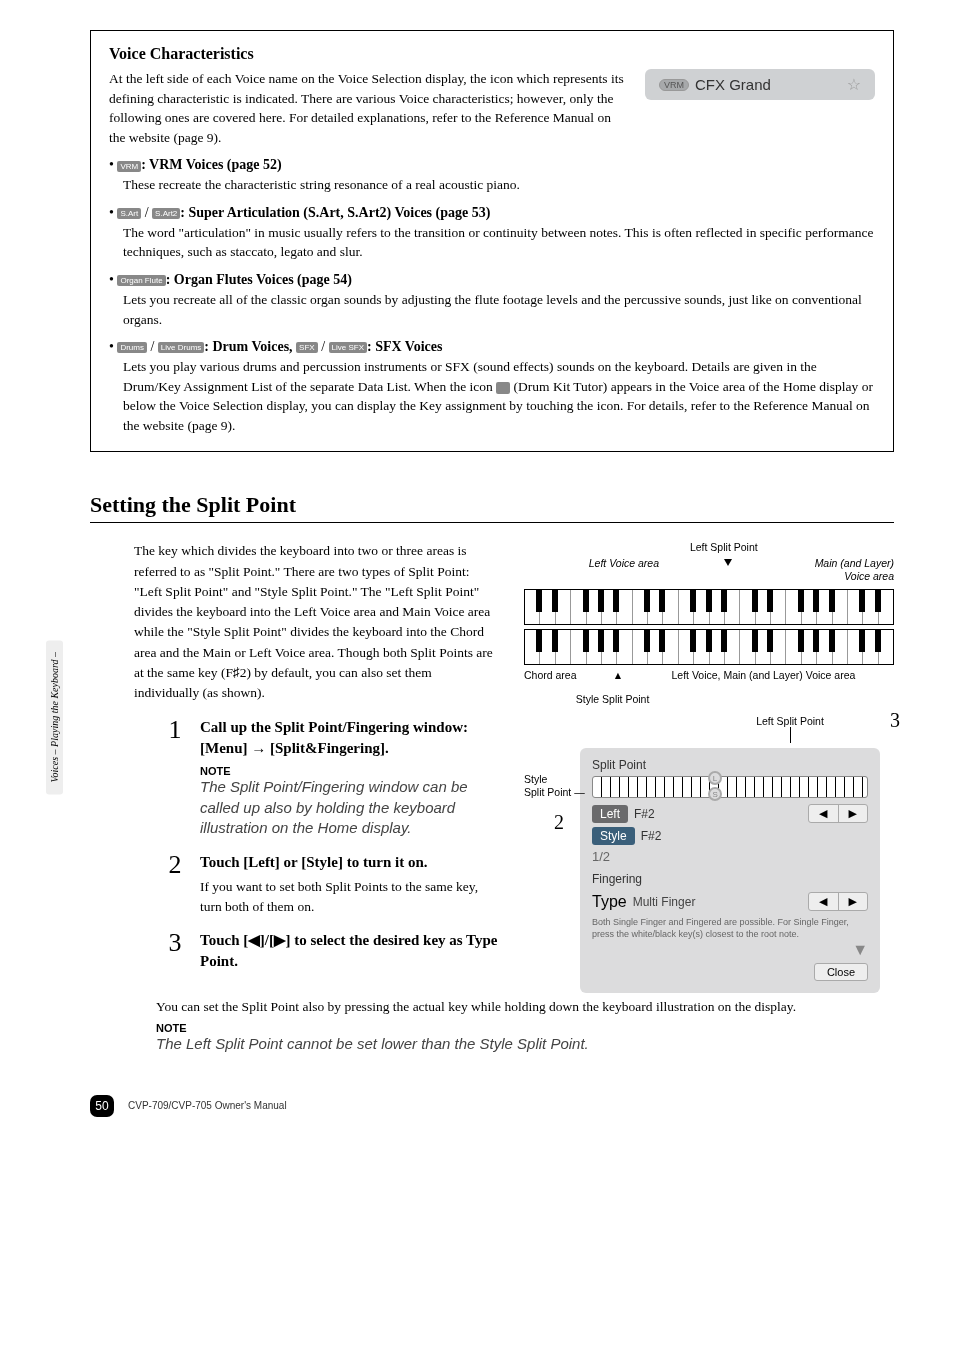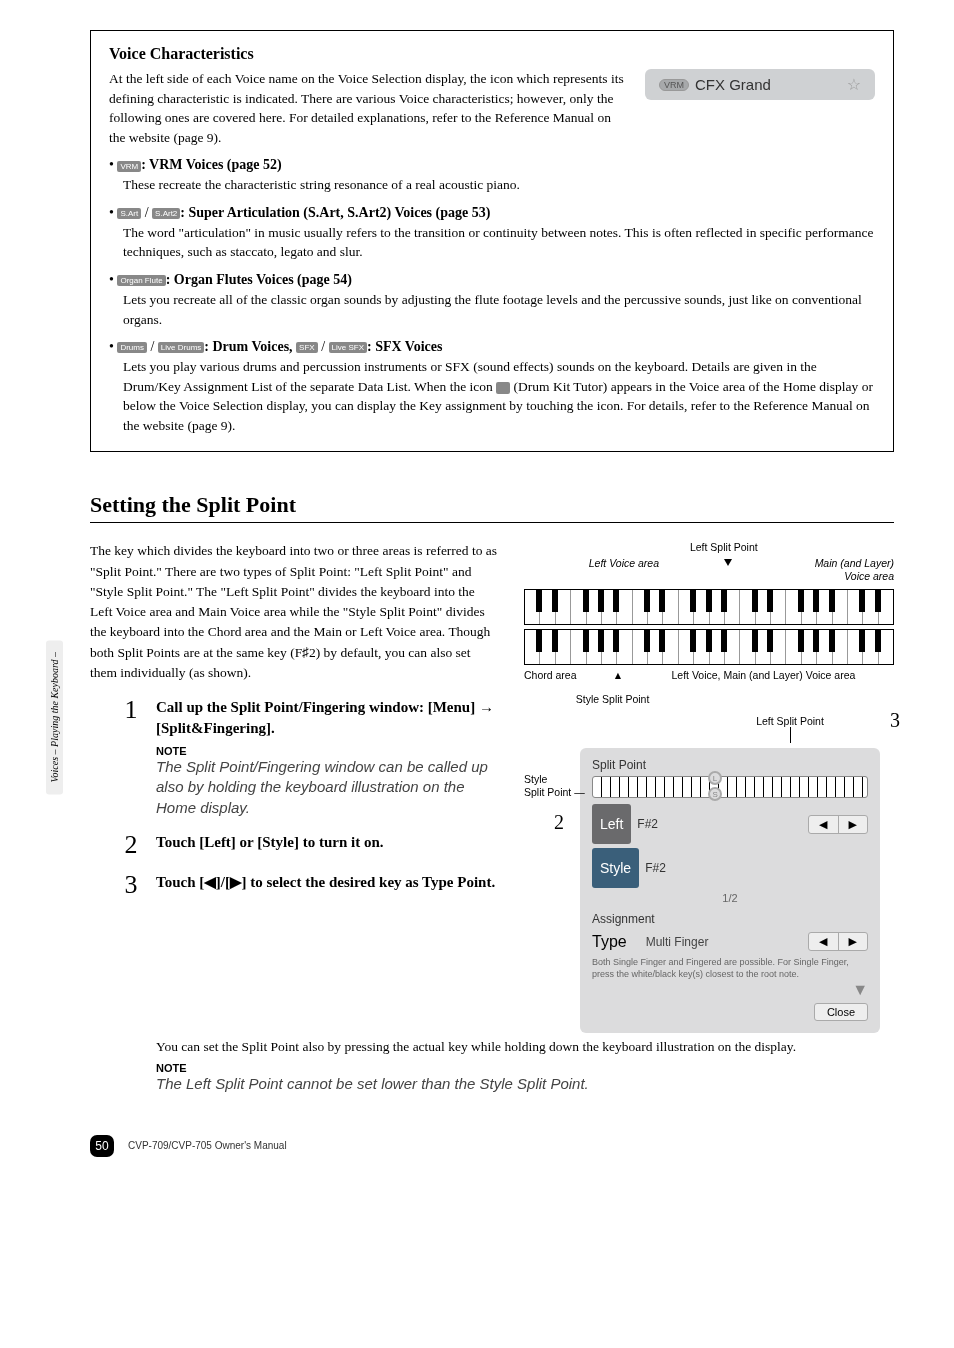--- a/index.html
+++ b/index.html
@@ -13,21 +13,21 @@
   .voice-badge { display: flex; align-items: center; gap: 6px; background: #cfd1d3; padding: 6px 14px; border-radius: 6px; min-width: 230px; font-family: Arial, sans-serif; font-size: 15px; color: #333; }
   .voice-badge .vrm-pill { background:#a7a9ab; border-radius:10px; padding:0 4px; font-size:9px; color:#555; border:1px solid #999; }
   .voice-badge .star { margin-left:auto; color:#999; font-size:16px; }
   .bullet { font-family: Georgia, serif; font-size: 14px; margin-top: 10px; }
   .bullet .head { font-weight: bold; }
   .bullet .icon { display:inline-block; background:#888; color:#fff; font-size:8px; padding:1px 3px; border-radius:2px; vertical-align:middle; font-family:Arial,sans-serif; font-weight:normal; }
   .bullet-desc { font-family: Georgia, serif; font-size: 13.5px; line-height: 1.45; margin-left: 14px; margin-top: 2px; }
   .dkt-icon { display:inline-block; width:14px; height:12px; background:#888; border-radius:2px; vertical-align:middle; }
 
   .h2 { font-family: Georgia, serif; font-weight: bold; font-size: 22px; border-bottom: 1px solid #000; padding-bottom: 4px; margin-bottom: 18px; }
-  .two-col { display: flex; gap: 26px; align-items: flex-start; }
+  .two-col { display: flex; gap: 26px; align-items: flex-start; margin-left: 44px; }
   .col-left { flex: 1; }
   .col-right { width: 370px; }
 
   .step { display: flex; gap: 14px; margin: 14px 0 6px 30px; }
   .step-num { font-family: Georgia, serif; font-size: 26px; line-height: 1; width: 22px; text-align: center; }
   .step-body { flex: 1; }
   .step-title { font-family: Georgia, serif; font-weight: bold; font-size: 15px; line-height: 1.4; }
   .step-text { font-family: Georgia, serif; font-size: 13.5px; line-height: 1.45; margin-top: 4px; }
   .note-label { font-family: Arial, sans-serif; font-weight: bold; font-size: 11px; margin-top: 6px; }
   .note-text { font-family: Arial, sans-serif; font-size: 15px; color: #444; line-height: 1.35; font-style: italic; }
@@ -42,29 +42,29 @@
   .callout { position:absolute; font-family:Georgia, serif; font-size:20px; }
 
   
   .sp-ui { position:relative; margin-top:10px; font-family:Arial,sans-serif; }
   .sp-panel { background:#dcdcdd; border-radius:6px; padding:10px 12px 12px; width:300px; margin-left:56px; }
   .sp-panel .title { font-size:12px; color:#333; margin-bottom:4px; }
   .sp-kb { height:22px; background:repeating-linear-gradient(90deg,#fff 0 8px,#000 8px 9px); border:1px solid #888; border-radius:3px; margin-bottom:6px; position:relative; }
   .sp-kb .markL{position:absolute;left:42%;top:-6px;width:14px;height:14px;border:2px solid #aaa;border-radius:50%;background:#dcdcdd;font-size:8px;text-align:center;line-height:11px;color:#888;}
   .sp-kb .markS{position:absolute;left:42%;top:10px;width:14px;height:14px;border:2px solid #aaa;border-radius:50%;background:#dcdcdd;font-size:8px;text-align:center;line-height:11px;color:#888;}
   .sp-row { display:flex; align-items:center; gap:6px; margin:4px 0; }
-  .sp-btn { background:#6a6a6c; color:#fff; font-size:14px; padding:12px 8px; border-radius:3px; }
+  .sp-btn { background:#6a6a6c; color:#fff; font-size:12px; padding:2px 8px; border-radius:3px; }
   .sp-btn.active { background:#3a5f7a; }
   .sp-val { font-size:12px; color:#333; }
   .sp-nav { margin-left:auto; display:flex; border:1px solid #aaa; border-radius:3px; background:#eee; }
   .sp-nav span { padding:2px 10px; font-size:11px; border-right:1px solid #aaa; }
   .sp-nav span:last-child{border-right:none;}
-  .sp-page { text-align:center; font-size:11px; color:#666; margin:2px 0 6px; }
+  .sp-page { text-align:left; font-size:13px; color:#666; margin:2px 0 6px; }
   .sp-fing { font-size:12px; color:#333; margin-top:8px; }
-  .sp-fing-row { display:flex; align-items:center; gap:19px; margin:6px 0; }
+  .sp-fing-row { display:flex; align-items:center; gap:6px; margin:6px 0; }
   .sp-fing-row .val{font-size:12px;color:#444;}
   .sp-desc { font-size:9px; color:#666; line-height:1.3; }
   .sp-close { display:inline-block; float:right; background:#eee; border:1px solid #aaa; border-radius:3px; padding:2px 12px; font-size:11px; margin-top:4px; }
   .sp-left-label, .sp-right-marker, .sp-2-marker, .sp-style-label { position:absolute; font-family:Arial,sans-serif; }
   .sp-left-label { left:0; top:58px; font-size:10.5px; text-align:left; line-height:1.2; }
   .sp-lsp-label { text-align:center; font-size:10.5px; margin-bottom:3px; margin-left:56px; width:300px; padding-left:120px; }
   .arrow-dn { display:inline-block; width:0;height:0;border-left:4px solid transparent;border-right:4px solid transparent;border-top:7px solid #000; }
 
   .side-tab { position:absolute; left:46px; top:640px; writing-mode:vertical-rl; font-family:Georgia,serif; font-style:italic; font-size:10px; transform:rotate(180deg); background:#eee; padding:12px 3px; border-radius:3px; }
   .footer { display:flex; align-items:center; gap:14px; margin-top:40px; font-family:Arial,sans-serif; }
@@ -126,20 +126,21 @@
           <div class="step-title">Call up the Split Point/Fingering window: [Menu] → [Split&amp;Fingering].</div>
           <div class="note-label">NOTE</div>
           <div class="note-text">The Split Point/Fingering window can be called up also by holding the keyboard illustration on the Home display.</div>
         </div>
       </div>
 
       <div class="step">
         <div class="step-num">2</div>
         <div class="step-body">
           <div class="step-title">Touch [Left] or [Style] to turn it on.</div>
+          <div class="step-text">If you want to set both Split Points to the same key, turn both of them on.</div>
         </div>
       </div>
 
       <div class="step">
         <div class="step-num">3</div>
         <div class="step-body">
           <div class="step-title">Touch [◀]/[▶] to select the desired key as Type Point.</div>
         </div>
       </div>
     </div>
@@ -297,21 +298,21 @@
             <div class="sp-nav">
               <span>◀</span>
               <span>▶</span>
             </div>
           </div>
           <div class="sp-row">
             <span class="sp-btn active">Style</span>
             <span class="sp-val">F#2</span>
           </div>
           <div class="sp-page">1/2</div>
-          <div class="sp-fing">Assignment</div>
+          <div class="sp-fing">Fingering</div>
           <div class="sp-fing-row">
             <span>Type</span>
             <span class="val">Multi Finger</span>
             <div class="sp-nav">
               <span>◀</span>
               <span>▶</span>
             </div>
           </div>
           <div class="sp-desc">Both Single Finger and Fingered are possible. For Single Finger, press the white/black key(s) closest to the root note.</div>
           <div style="text-align:right; color:#888;">▼</div>

